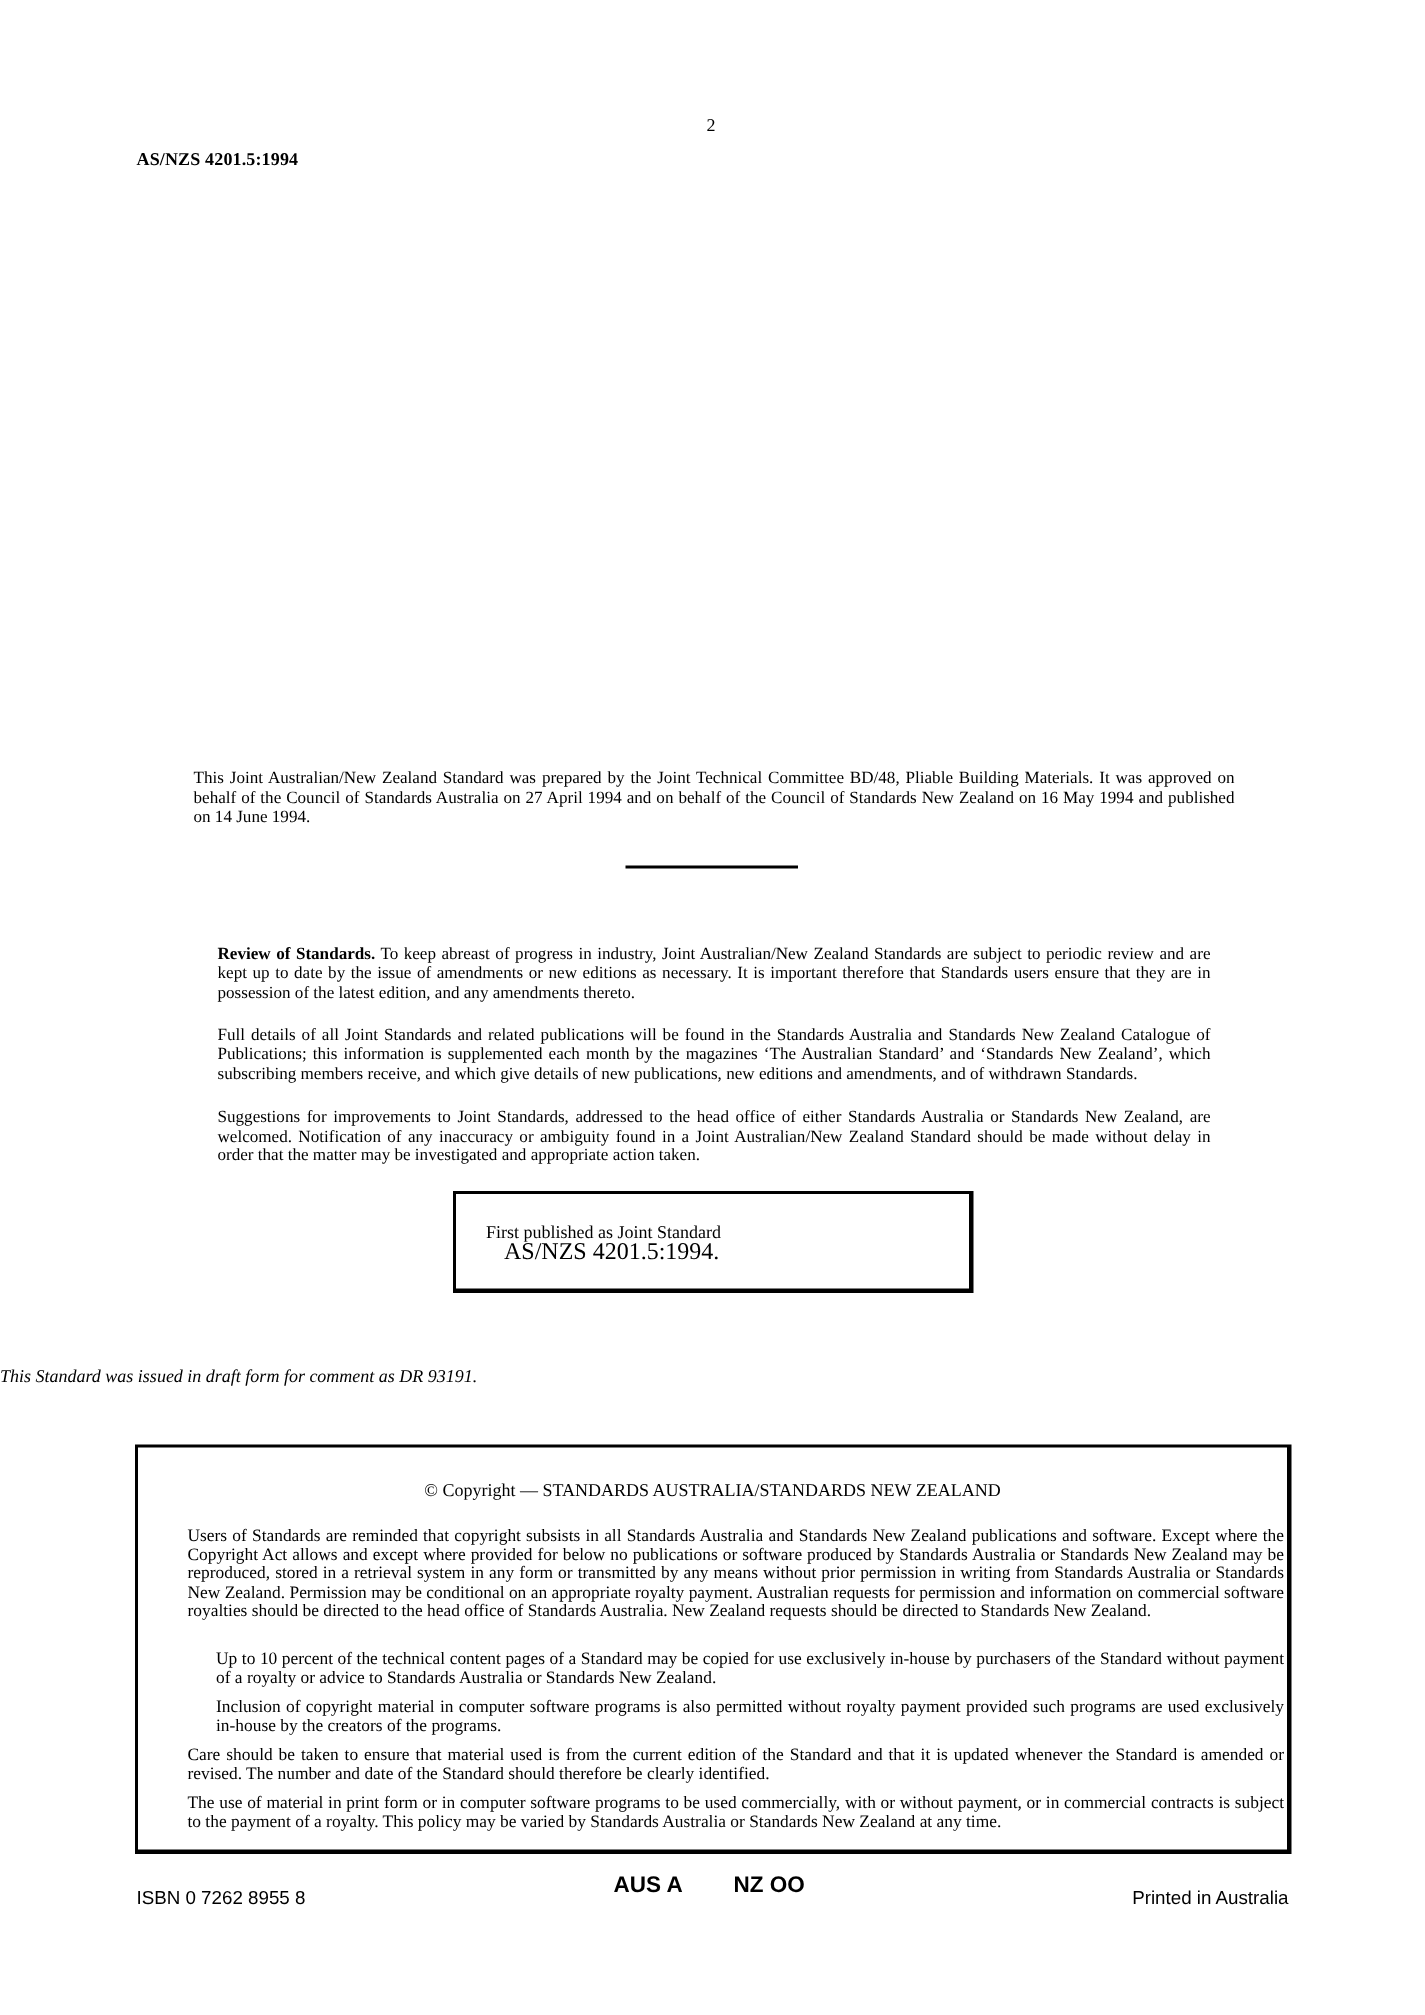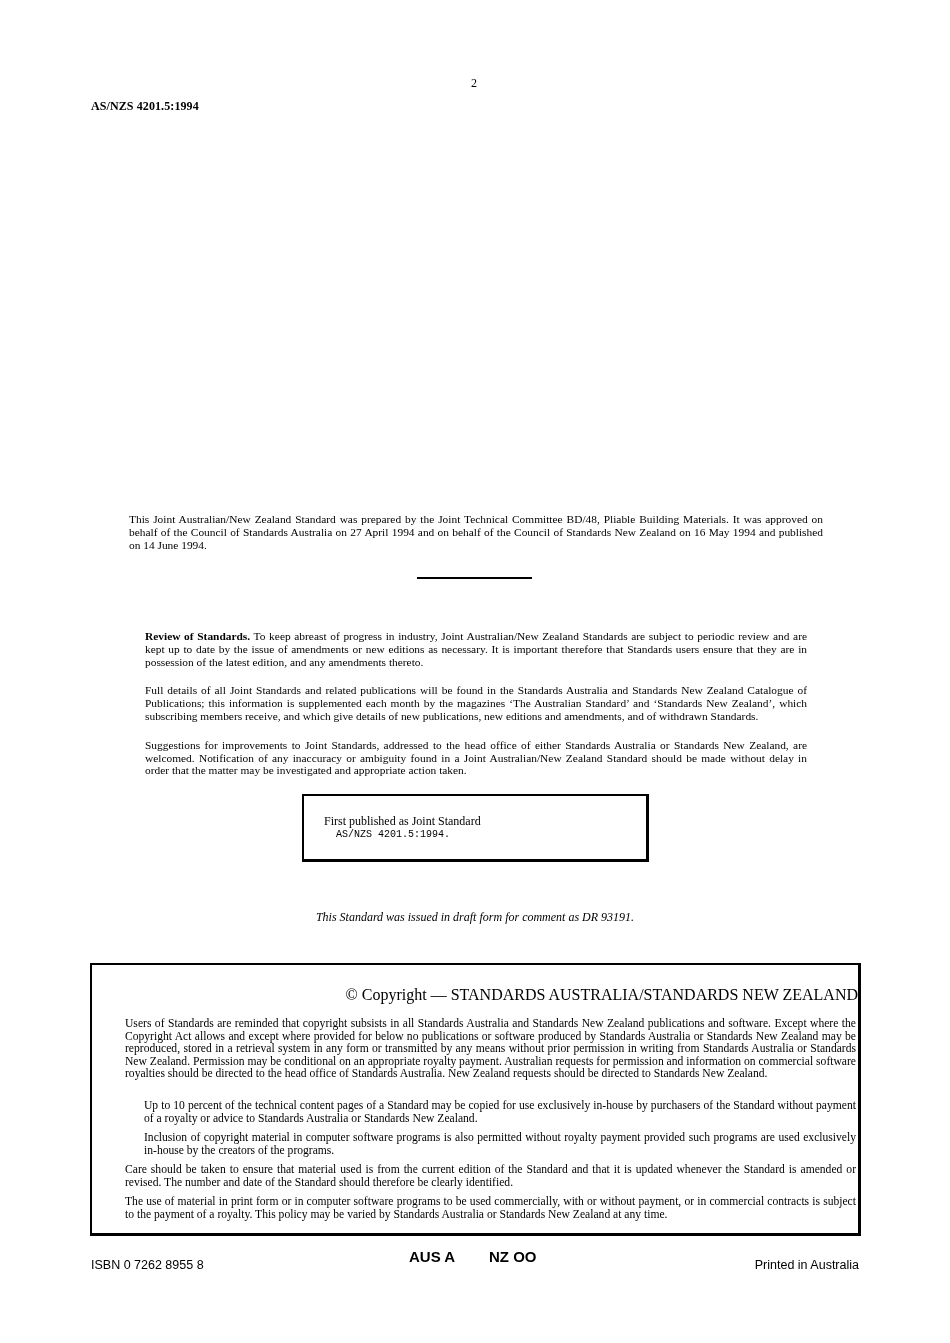--- a/index.html
+++ b/index.html
@@ -16,29 +16,29 @@
     .divider { left: 417px; top: 577px; width: 115px; height: 2px; background: #000; }
     .review { left: 129px; top: 614px; width: 694px; }
     .review p { margin: 16px; }
     .bold { font-weight: bold; }
 
     .pub-box {
       left: 302px; top: 794px; width: 342px; height: 63px;
       border: 2px solid #000; border-right-width: 3px; border-bottom-width: 3px;
     }
     .pub-line1 { position: absolute; left: 20px; top: 19px; font-size: 12px; line-height: 13px; }
-    .pub-line2 { position: absolute; left: 32px; top: 32px; font-size: 10px; line-height: 13px; font-family: Liberation Mono, monospace; }
+    .pub-line2 { position: absolute; left: 32px; top: 32px; font-size: 16px; line-height: 13px; }
 
-    .draft-note { left: 0; width: 950px; top: 910px; text-align: center; font-style: italic; font-size: 12px; }
+    .draft-note { left: 0; width: 950px; top: 910px; text-align: left; font-style: italic; font-size: 12px; }
 
     .copy-box {
       left: 90px; top: 963px; width: 766px; height: 268px;
       border: 2px solid #000; border-right-width: 3px; border-bottom-width: 3px;
     }
-    .copy-title { position: absolute; left: 0; width: 100%; top: 21px; text-align: right; font-size: 16px; }
+    .copy-title { position: absolute; left: 0; width: 100%; top: 21px; text-align: center; font-size: 12px; }
     .copy-p { position: absolute; font-size: 11.6px; line-height: 12.6px; text-align: justify; text-align-last: left; margin: 12px; }
     .cp1 { left: 21px; top: 41px; width: 731px; }
     .cp2 { left: 40px; top: 123px; width: 712px; }
     .cp3 { left: 40px; top: 155px; width: 712px; }
     .cp4 { left: 21px; top: 187px; width: 731px; }
     .cp5 { left: 21px; top: 219px; width: 731px; }
 
     .footer { font-family: "Liberation Sans", "DejaVu Sans", sans-serif; top: 1258px; font-size: 12.5px; }
     .isbn { left: 91px; }
     .aus { left: 409px; font-weight: bold; font-size: 15px; top: 1248px; }

